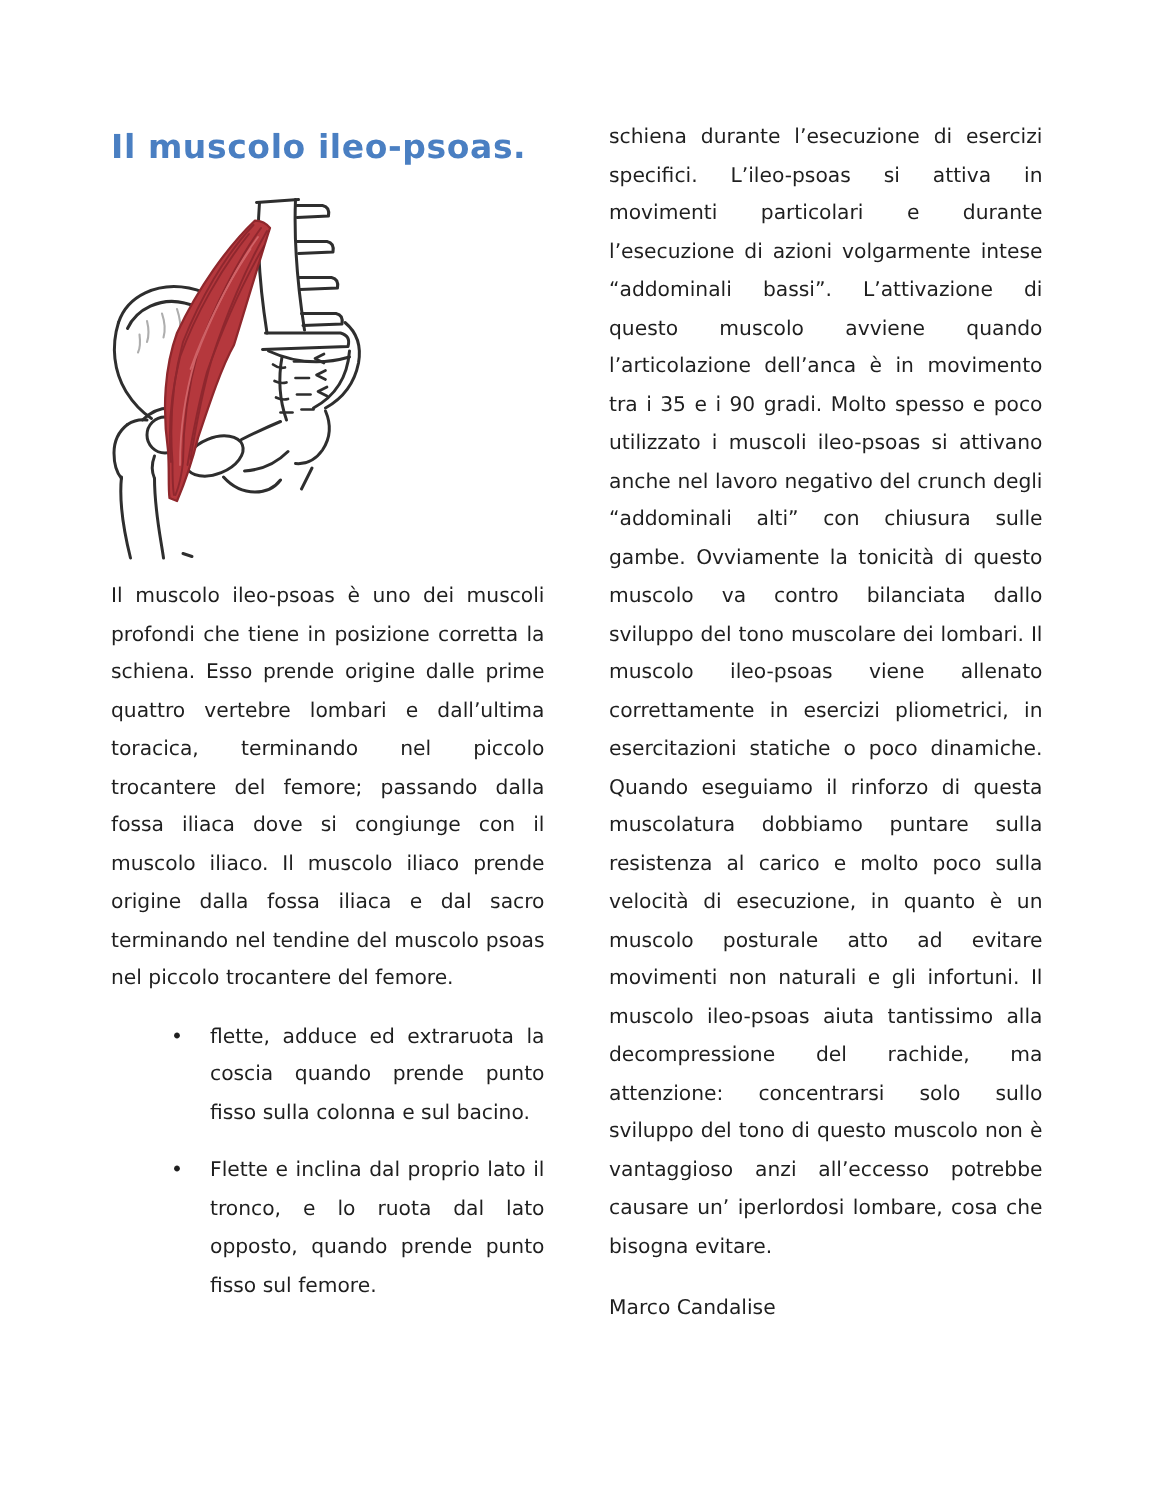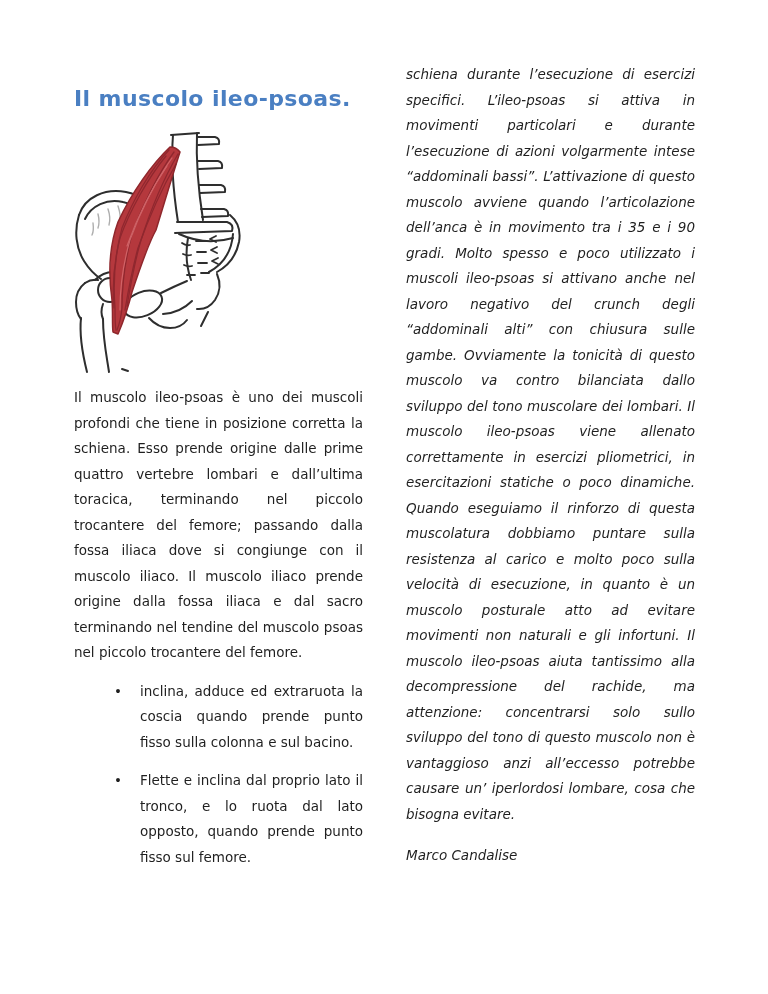--- a/index.html
+++ b/index.html
@@ -9,21 +9,21 @@
     font-family:"DejaVu Sans","Liberation Sans",sans-serif;
     color:#1f1f1f;
   }
   .col {
     position:absolute; width:289px;
     font-size:13.5px; line-height:25.5px;
     text-align:justify; text-justify:inter-word;
     hyphens:auto; -webkit-hyphens:auto;
   }
   .col-left  { left:74px;  top:84px;  }
-  .col-right { left:406px; top:62px;font-style:italic;  }
+  .col-right { left:406px; top:79px;  }
   .title {
     margin:0 0 8px 0;
     font-size:22px; line-height:30px; font-weight:600;
     letter-spacing:0.4px; color:#4a7fc2; text-align:left;
   }
   .figure { margin:4px 0 8px -4px; }
   .figure svg { display:block; }
   p { margin:0 0 13px 0; }
   .action-intro { margin-bottom:8px; }
   .bullets { list-style:none; margin:0 0 0 0; padding:0; }
@@ -117,21 +117,21 @@
         </g>
       </svg>
     </div>
 
     <p>Il muscolo ileo-psoas è uno dei muscoli profondi che tiene in posizione corretta la schiena. Esso prende origine dalle prime quattro vertebre lombari e dall’ultima toracica, terminando nel piccolo trocantere del femore; passando dalla fossa iliaca dove si congiunge con il muscolo iliaco. Il muscolo iliaco prende origine dalla fossa iliaca e dal sacro terminando nel tendine del muscolo psoas nel piccolo trocantere del femore.</p>
 
 
     <ul class="bullets">
       <li>
         <span class="bullet-marker">•</span>
-        <span class="bullet-text">inclina, adduce ed extraruota la coscia quando prende punto fisso sulla colonna e sul bacino.</span>
+        <span class="bullet-text">flette, adduce ed extraruota la coscia quando prende punto fisso sulla colonna e sul bacino.</span>
       </li>
       <li>
         <span class="bullet-marker">•</span>
         <span class="bullet-text">Flette e inclina dal proprio lato il tronco, e lo ruota dal lato opposto, quando prende punto fisso sul femore.</span>
       </li>
     </ul>
 
   </div>
 
   <div class="col col-right">

